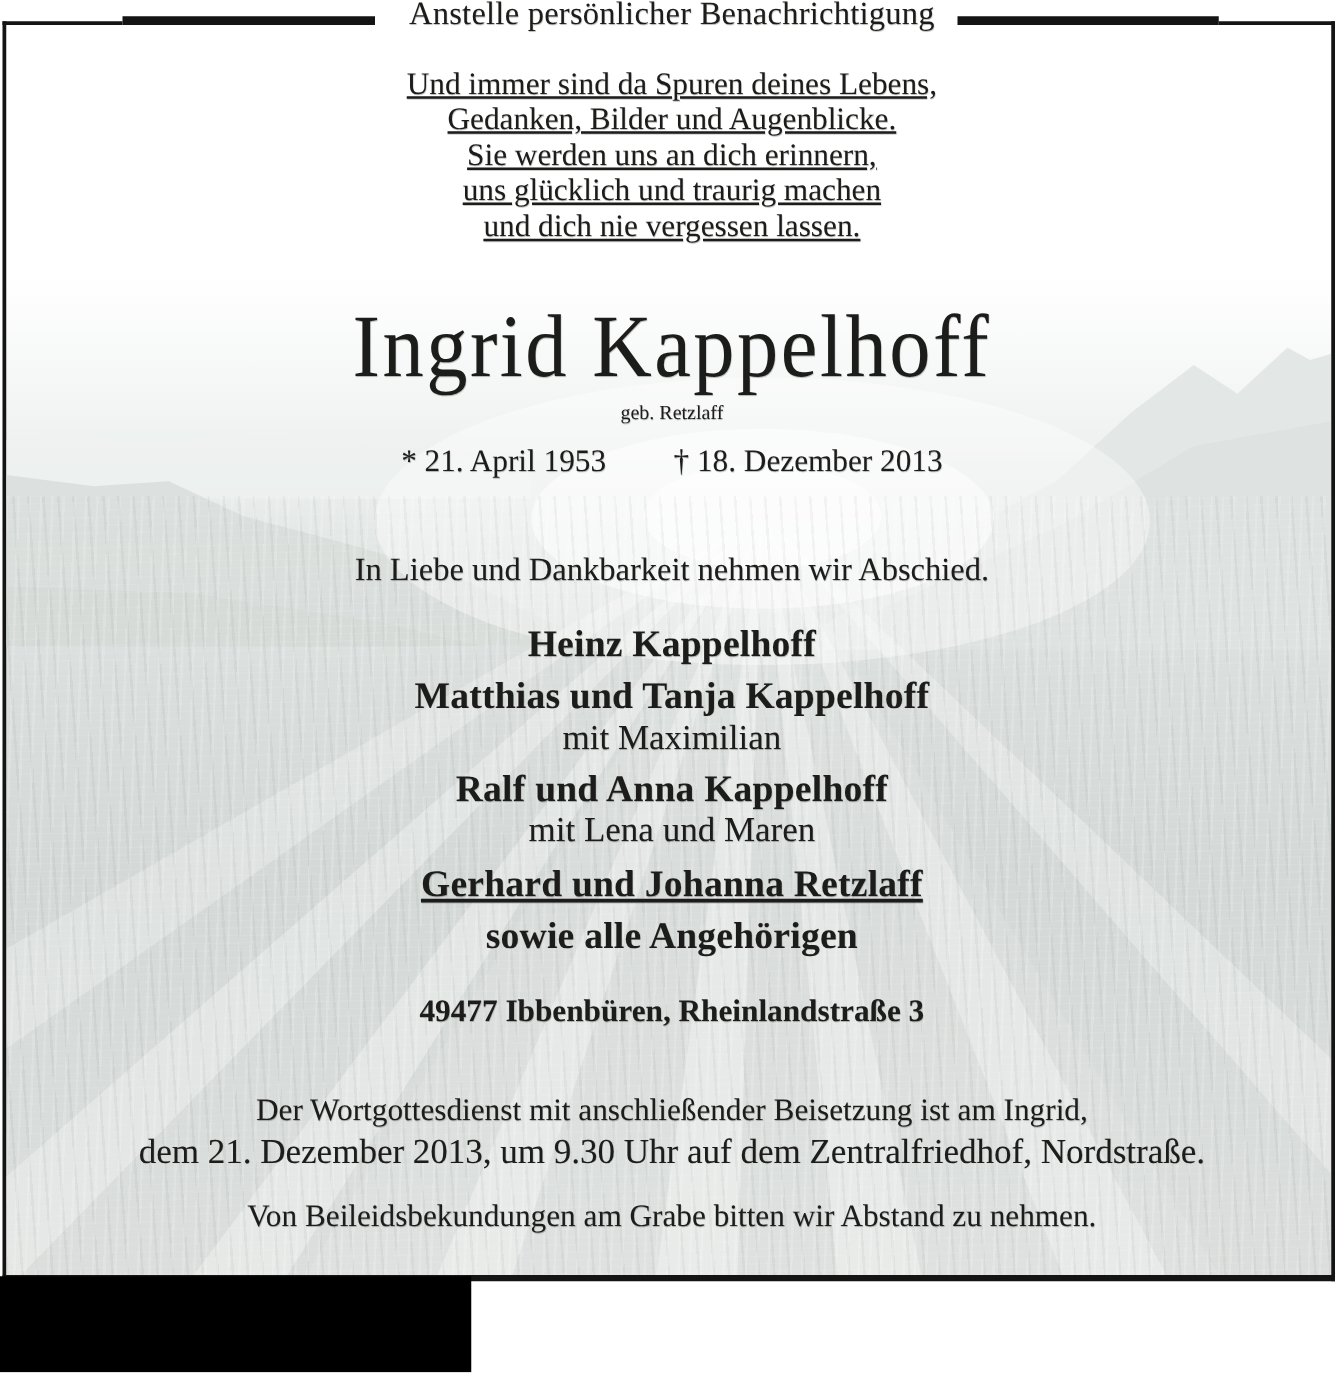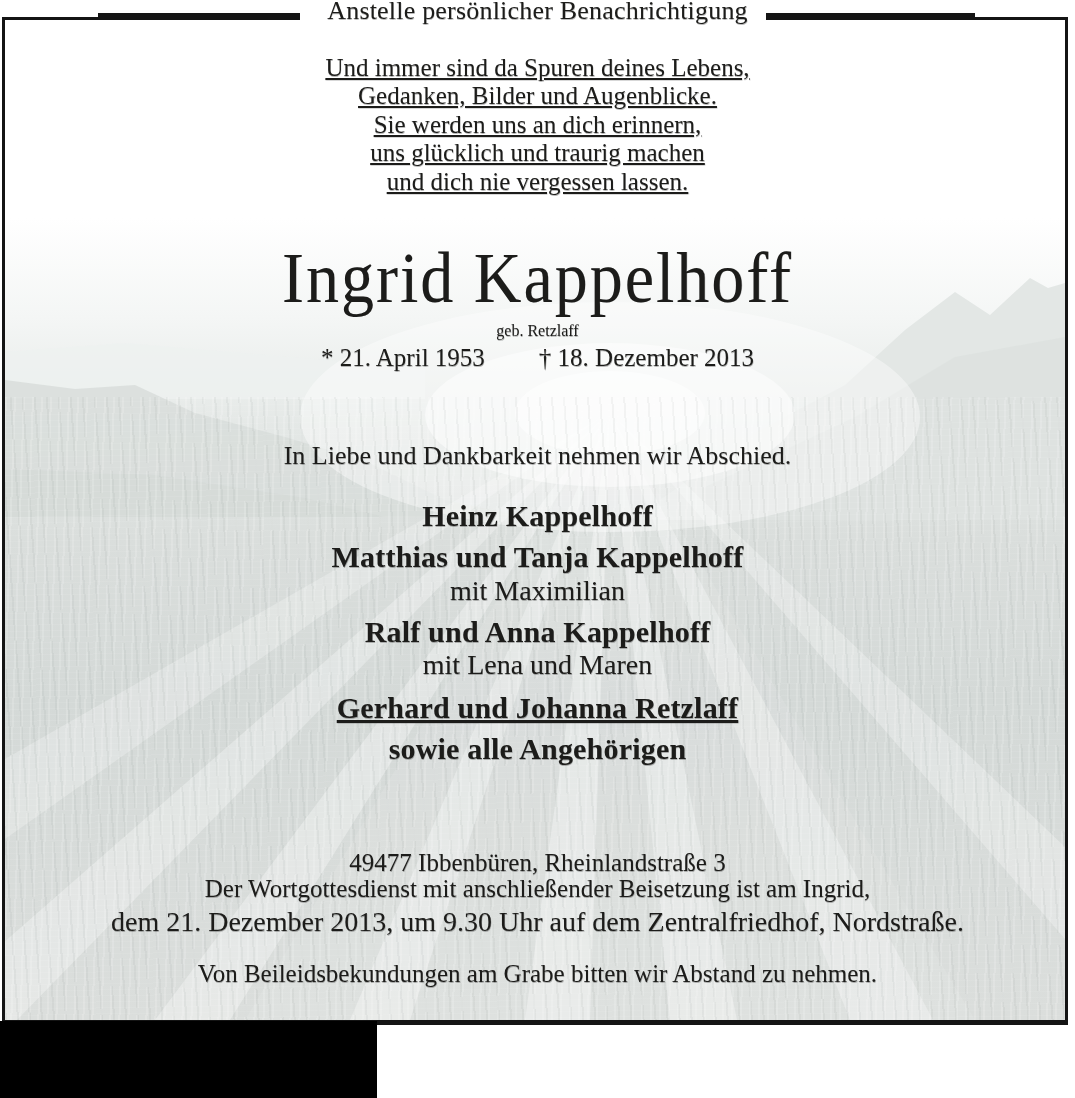--- a/index.html
+++ b/index.html
@@ -52,32 +52,32 @@
 
   .header-line { top: -2px; font-size: 26px; line-height: 26px; letter-spacing: 0.2px; }
 
   .poem { top: 54px; font-size: 25px; line-height: 28.4px; text-decoration: underline; }
 
   .name { top: 236px; font-size: 66px; line-height: 84px; font-weight: 400;
           letter-spacing: 2px; transform: scaleY(1.08); transform-origin: 50% 50%; }
 
   .maiden { top: 322px; font-size: 16px; }
 
-  .dates { top: 344px; font-size: 25px; }
+  .dates { top: 356px; font-size: 25px; }
   .dates .gap { display: inline-block; width: 54px; }
 
   .farewell { top: 441px; font-size: 26px; }
 
   .mourner-bold { font-size: 30px; font-weight: 700; letter-spacing: 0.2px; }
   .mourner-reg  { font-size: 28px; }
   .m1 { top: 499px; } .m2 { top: 540px; } .m3 { top: 575px; }
   .m4 { top: 615px; } .m5 { top: 649px; } .m6 { top: 691px; text-decoration: underline; }
   .m7 { top: 732px; }
 
-  .address { top: 849px; font-size: 25px; }
+  .address { top: 796px; font-size: 25px; font-weight: bold; }
 
   .service-1 { top: 875px; font-size: 25px; }
   .service-2 { top: 906px; font-size: 28px; }
 
   .condolence { top: 960px; font-size: 25px; }
 
   
   .black-block {
     position: absolute; left: 0; top: 1021px;
     width: 377px; height: 77px;

